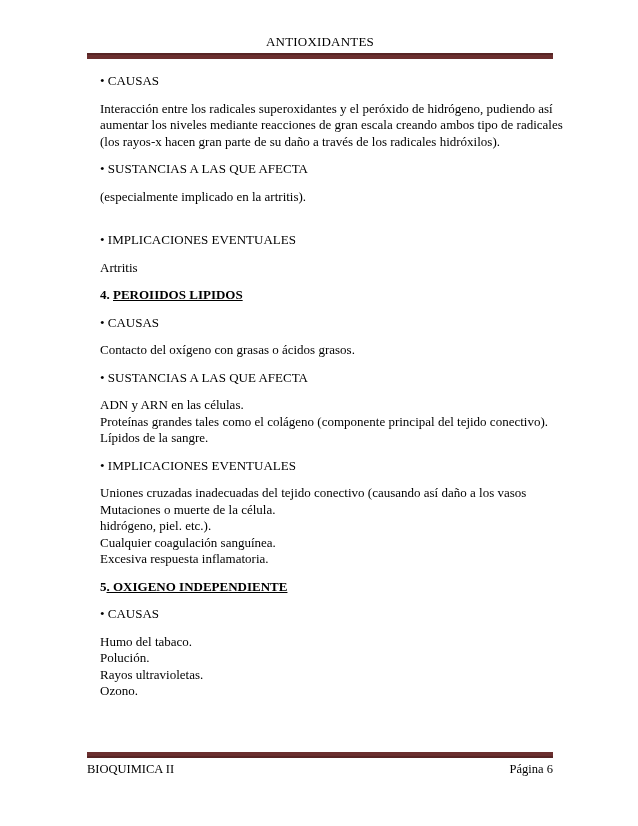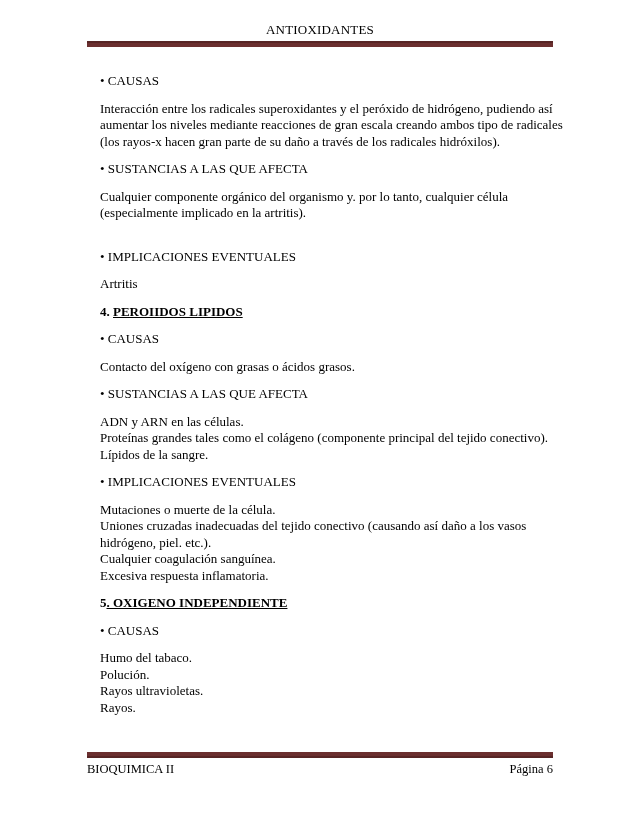--- a/index.html
+++ b/index.html
@@ -12,21 +12,21 @@
     color: var(--text-color, #000000);
     overflow: hidden;
   }
   .header {
     position: absolute;
     top: 0;
     left: 87px;
     width: 466px;
   }
   .header-title {
-    padding-top: 22px;
+    padding-top: 34px;
     text-align: center;
     font-size: 13px;
     line-height: 16px;
     letter-spacing: 0.2px;
   }
   .rule {
     width: 100%;
     box-sizing: border-box;
   }
   .rule-header {
@@ -84,54 +84,53 @@
 
   <div class="content" id="content">
       <div class="block bullet-heading">• CAUSAS</div>
       <div class="block paragraph">
         <div class="line">Interacción entre los radicales superoxidantes y el peróxido de hidrógeno, pudiendo así</div>
         <div class="line">aumentar los niveles mediante reacciones de gran escala creando ambos tipo de radicales</div>
         <div class="line">(los rayos-x hacen gran parte de su daño a través de los radicales hidróxilos).</div>
       </div>
       <div class="block bullet-heading">• SUSTANCIAS A LAS QUE AFECTA</div>
       <div class="block paragraph">
-        <div class="line">Cualquier componente orgánico del organismo y. por lo tanto, cualquier célula</div>
         <div class="line">(especialmente implicado en la artritis).</div>
       </div>
       <div class="spacer"></div>
       <div class="block bullet-heading">• IMPLICACIONES EVENTUALES</div>
       <div class="block paragraph">
         <div class="line">Artritis</div>
       </div>
       <div class="block section-heading"><span>4. </span><span class="u">PEROIIDOS LIPIDOS</span></div>
       <div class="block bullet-heading">• CAUSAS</div>
       <div class="block paragraph">
         <div class="line">Contacto del oxígeno con grasas o ácidos grasos.</div>
       </div>
       <div class="block bullet-heading">• SUSTANCIAS A LAS QUE AFECTA</div>
       <div class="block paragraph">
         <div class="line">ADN y ARN en las células.</div>
         <div class="line">Proteínas grandes tales como el colágeno (componente principal del tejido conectivo).</div>
         <div class="line">Lípidos de la sangre.</div>
       </div>
       <div class="block bullet-heading">• IMPLICACIONES EVENTUALES</div>
       <div class="block paragraph">
+        <div class="line">Uniones cruzadas inadecuadas del tejido conectivo (causando así daño a los vasos</div>
         <div class="line">Mutaciones o muerte de la célula.</div>
-        <div class="line">Uniones cruzadas inadecuadas del tejido conectivo (causando así daño a los vasos</div>
         <div class="line">hidrógeno, piel. etc.).</div>
         <div class="line">Cualquier coagulación sanguínea.</div>
         <div class="line">Excesiva respuesta inflamatoria.</div>
       </div>
       <div class="block section-heading"><span>5</span><span class="u">. OXIGENO INDEPENDIENTE</span></div>
       <div class="block bullet-heading">• CAUSAS</div>
       <div class="block paragraph">
         <div class="line">Humo del tabaco.</div>
         <div class="line">Polución.</div>
         <div class="line">Rayos ultravioletas.</div>
-        <div class="line">Rayos.</div>
+        <div class="line">Ozono.</div>
       </div>
     </div>
 
   <div class="footer">
     <div class="rule rule-footer"></div>
     <div class="footer-row">
       <span>BIOQUIMICA II</span>
       <span>Página 6</span>
     </div>
   </div>

